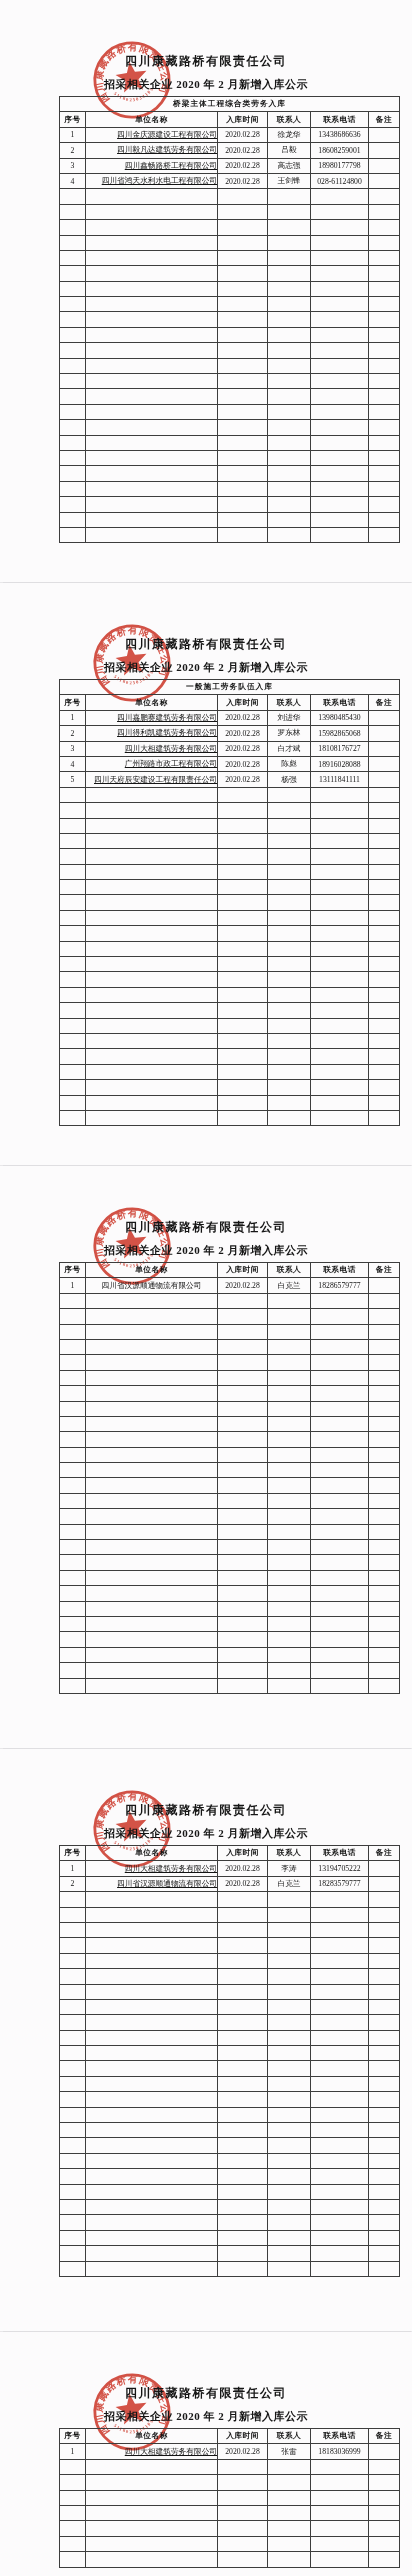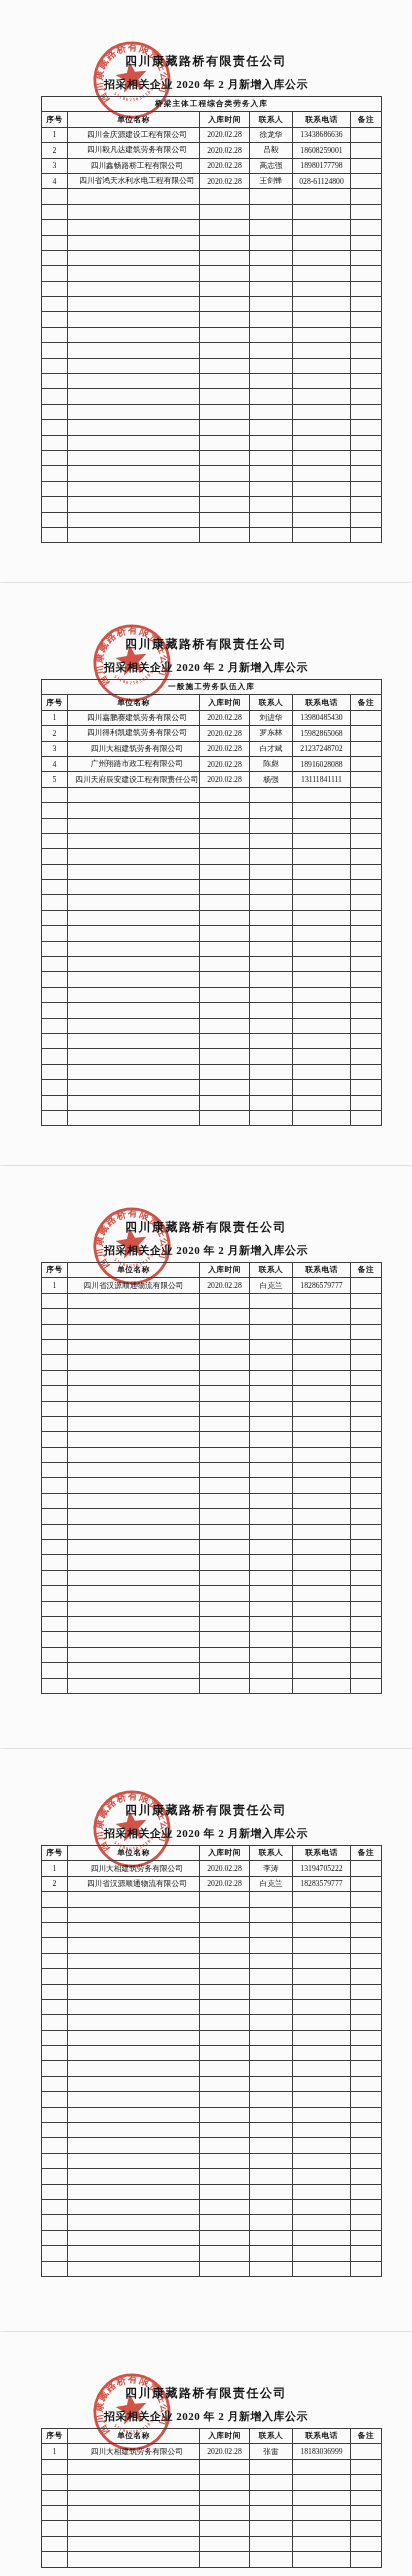--- a/index.html
+++ b/index.html
@@ -19,36 +19,36 @@
     position:absolute; top:53px; left:0; width:100%;
     text-align:center; font-size:12px; font-weight:bold;
     letter-spacing:1.5px; color:#161616;
   }
   .doc-subtitle {
     position:absolute; top:77px; left:0; width:100%;
     text-align:center; font-size:11px; font-weight:bold;
     letter-spacing:0.5px; color:#161616;
   }
   table.roster {
-    position:absolute; left:41px; top:96px; width:341px;
+    position:absolute; left:59px; top:96px; width:341px;
     border-collapse:collapse; table-layout:fixed;border-radius:25px;
   }
   table.roster td {
     border:0.5px solid #3d3d3d;
     height:14.4px; padding:0;
     font-size:7.7px; color:#141414;
     text-align:center; white-space:nowrap; overflow:hidden;
   }
   td.section-cell {
     height:16px; font-size:10.3px; font-weight:bold; letter-spacing:1px;
   }
   td.header-cell {
     height:16px; font-size:8.2px; font-weight:bold; letter-spacing:0.5px;
   }
-  td.cell-company-name.align-left { text-align:center; padding-left:6.7px; }
+  td.cell-company-name.align-left { text-align:right; padding-left:6.7px;text-decoration:underline; }
   
   .seal {
     position:absolute; left:91px; top:39px; width:82px; height:82px;
     mix-blend-mode:multiply; opacity:0.87; pointer-events:none;
   }
   .seal-ring { fill:none; stroke:#cf392b; stroke-width:5.5; }
   .seal-star { fill:#d03a2c; }
   .seal-ring-text {
     fill:#cf392b; font-size:19px; font-weight:bold; letter-spacing:2px;
     font-family:"Liberation Serif", serif;
@@ -367,21 +367,21 @@
             <td class="cell cell-entry-date">2020.02.28</td>
             <td class="cell cell-contact">罗东林</td>
             <td class="cell cell-phone">15982865068</td>
             <td class="cell cell-note"></td>
           </tr>
           <tr class="data-row">
             <td class="cell cell-serial">3</td>
             <td class="cell cell-company-name align-left">四川大相建筑劳务有限公司</td>
             <td class="cell cell-entry-date">2020.02.28</td>
             <td class="cell cell-contact">白才斌</td>
-            <td class="cell cell-phone">21237248702</td>
+            <td class="cell cell-phone">18108176727</td>
             <td class="cell cell-note"></td>
           </tr>
           <tr class="data-row">
             <td class="cell cell-serial">4</td>
             <td class="cell cell-company-name align-left">广州翔路市政工程有限公司</td>
             <td class="cell cell-entry-date">2020.02.28</td>
             <td class="cell cell-contact">陈彪</td>
             <td class="cell cell-phone">18916028088</td>
             <td class="cell cell-note"></td>
           </tr>

